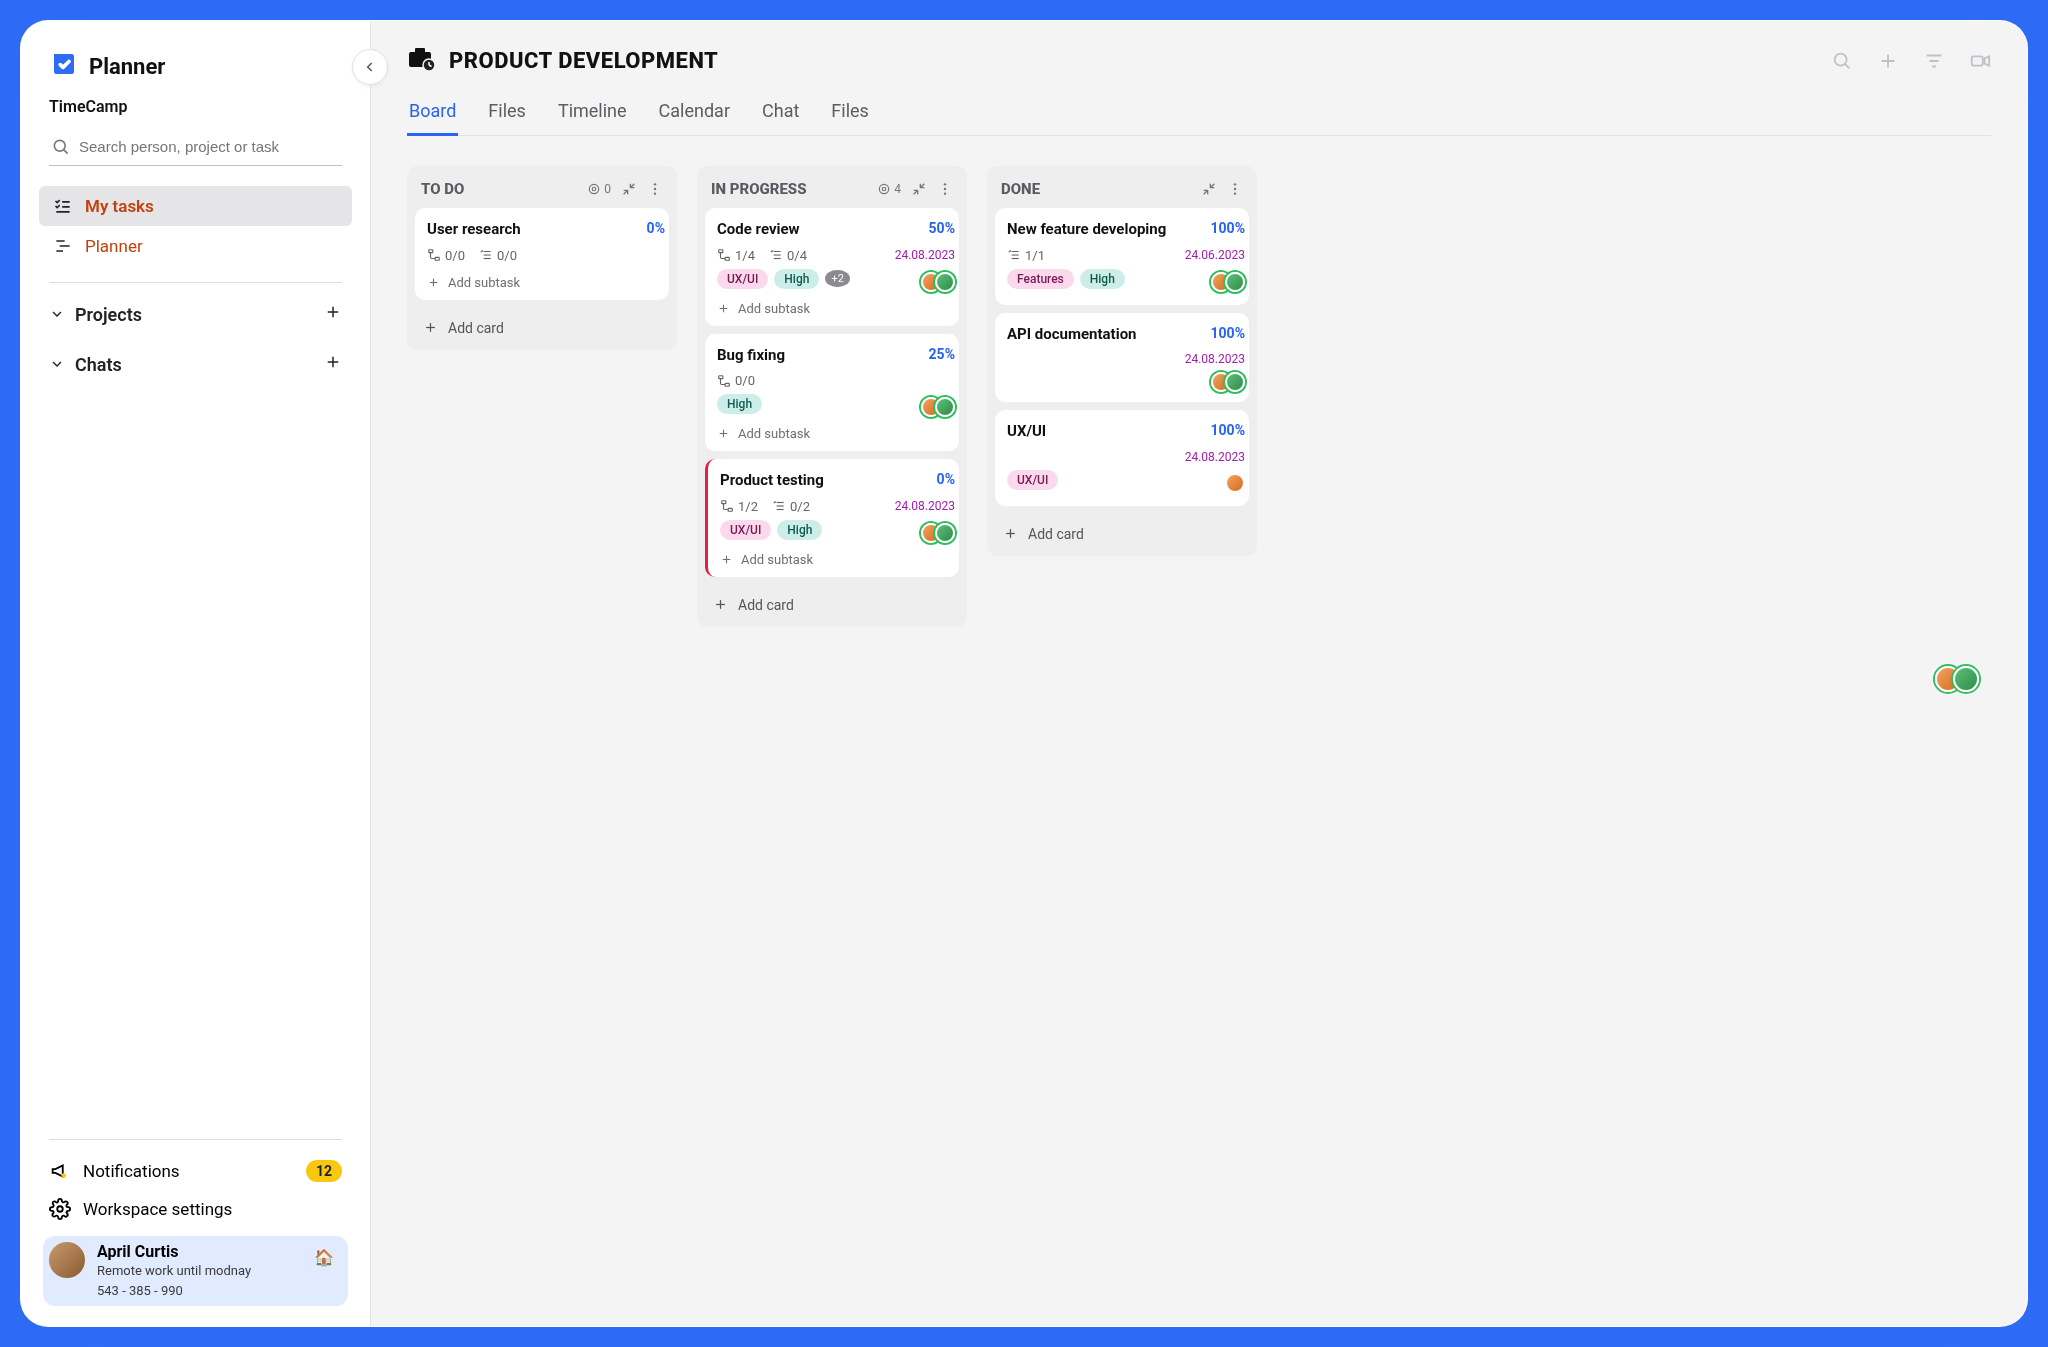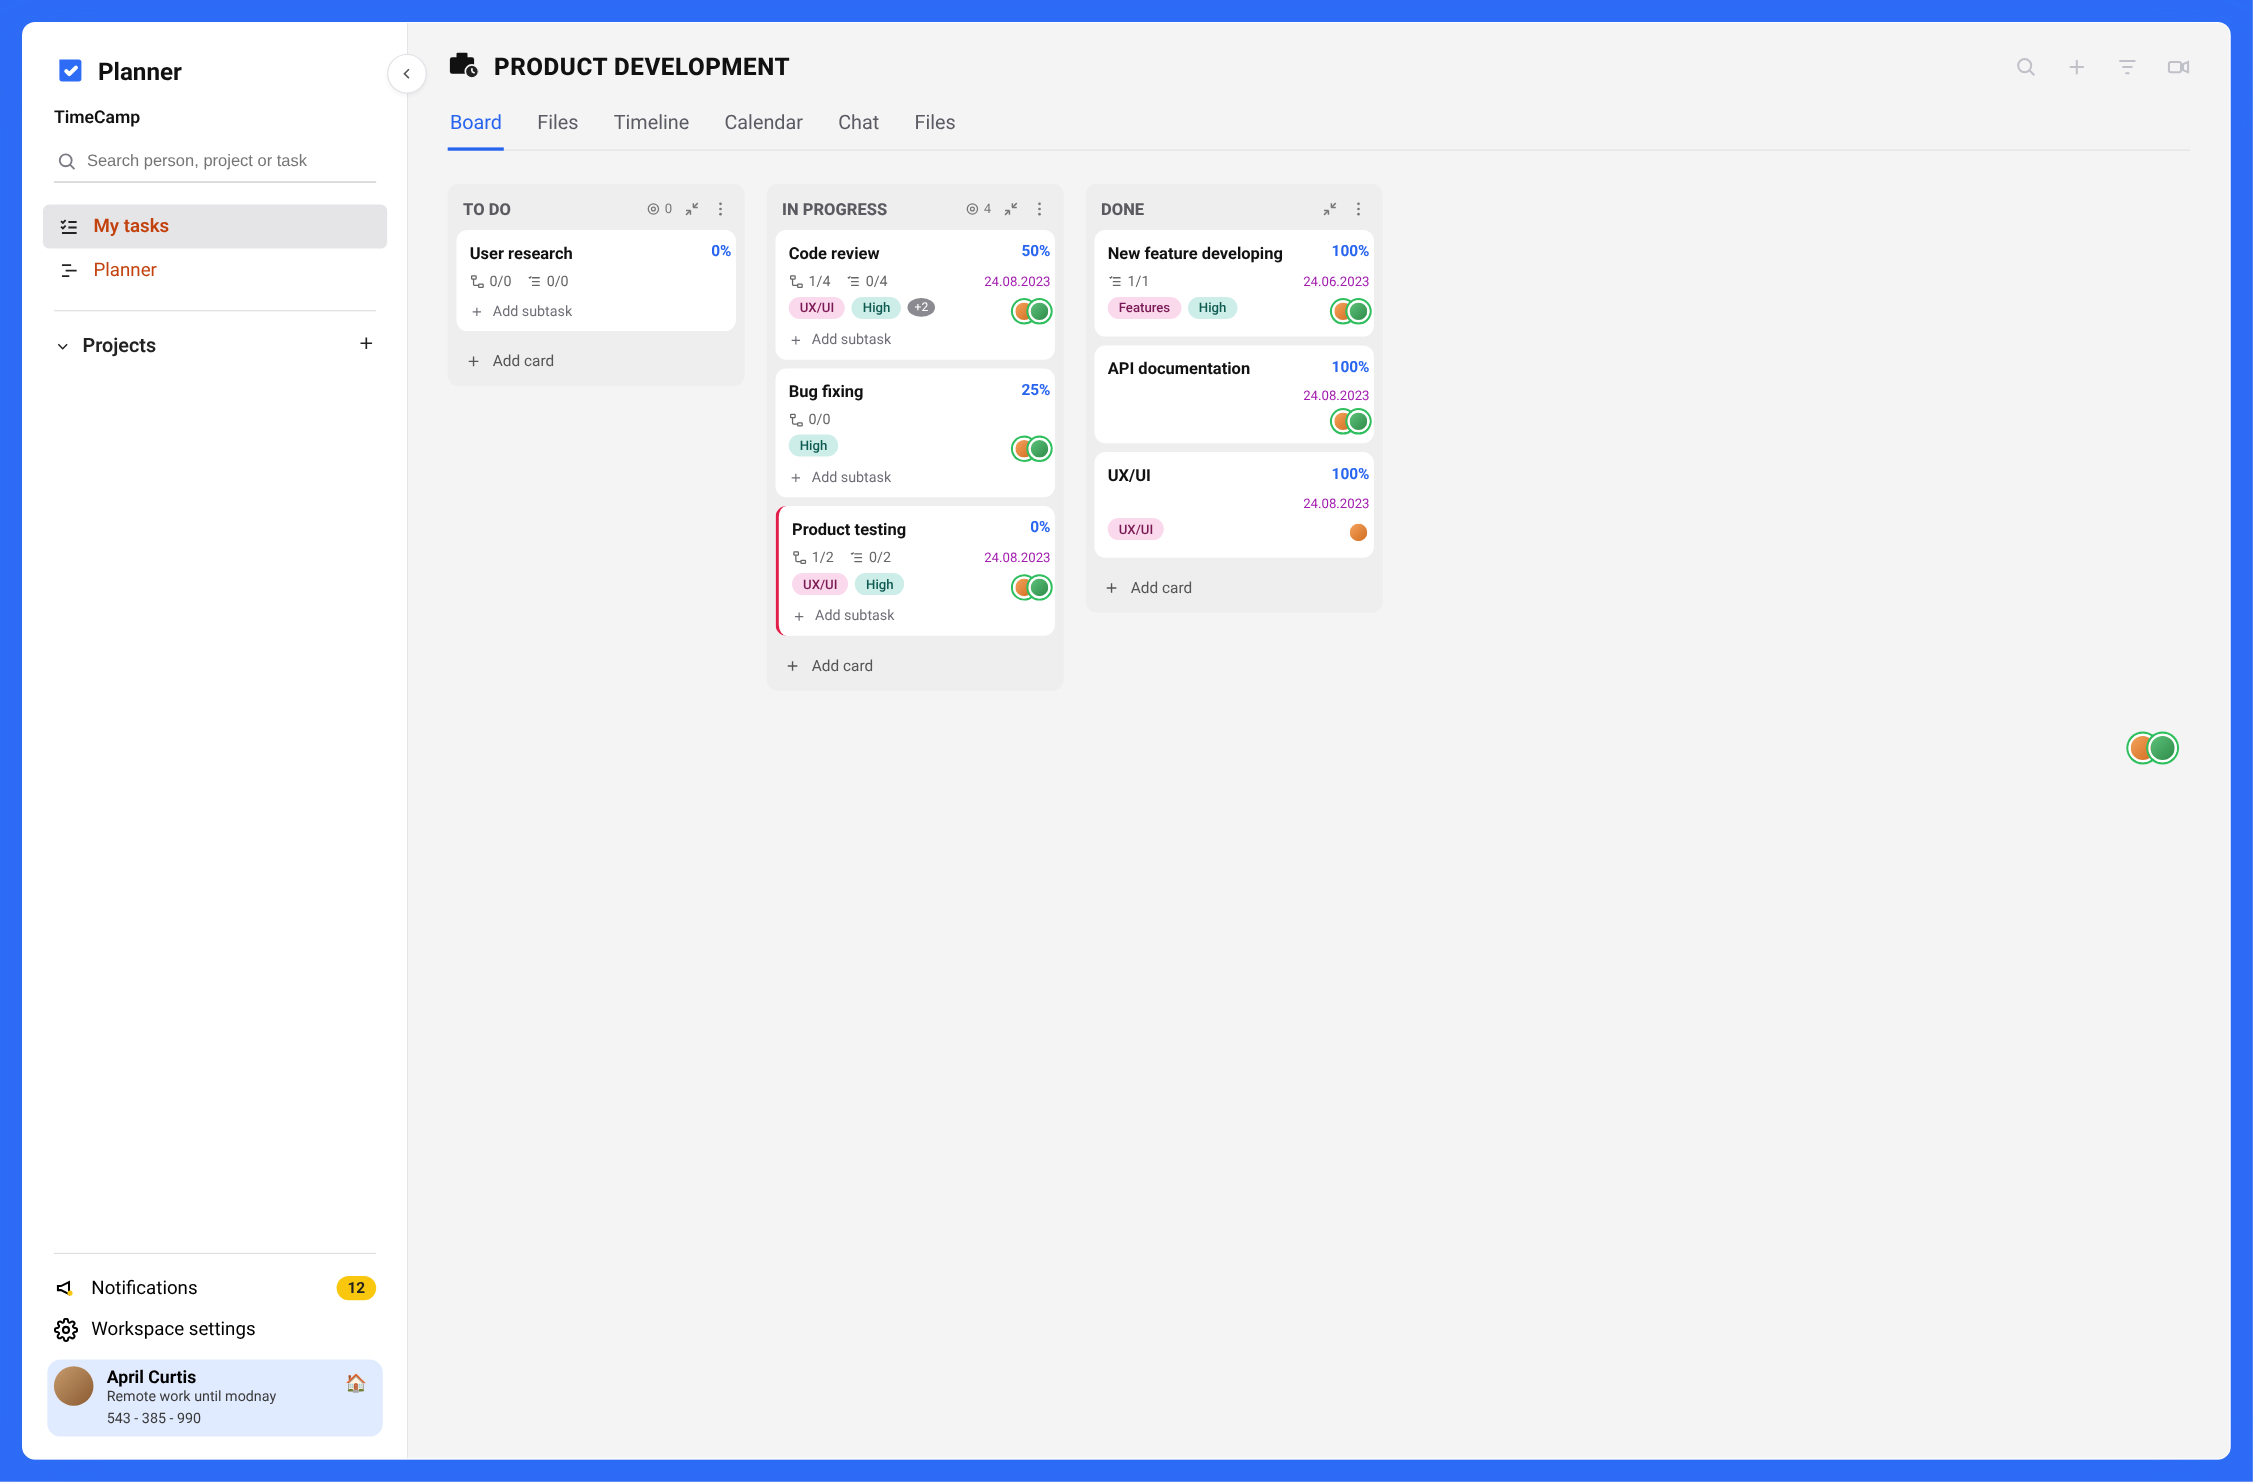--- a/index.html
+++ b/index.html
@@ -8,21 +8,21 @@
     background: #2e6cf6;
     padding: 20px;
     display: flex;
     align-items: stretch;
     justify-content: center;
   }
   .app-window {
     width: 100%;
     height: 100%;
     background: #fff;
-    border-radius: 12px;
+    border-radius: 28px;
     overflow: hidden;
     display: flex;
     box-shadow: 0 30px 60px rgba(46,108,246,0.4);
     border: 1px solid rgba(255,255,255,0.6);
   }
 
   
   .sidebar {
     width: 350px;
     flex-shrink: 0;
@@ -326,20 +326,34 @@
         <span>Projects</span>
       </div>
       <span class="plus-icon">
         <svg viewBox="0 0 24 24" fill="none" stroke="currentColor" stroke-width="2">
             <line x1="12" y1="5" x2="12" y2="19"></line>
             <line x1="5" y1="12" x2="19" y2="12"></line>
           </svg>
       </span>
     </div>
 
+    <div class="section-header">
+      <div class="left">
+        <svg viewBox="0 0 24 24" fill="none" stroke="currentColor" stroke-width="2">
+            <polyline points="6 9 12 15 18 9"></polyline>
+          </svg>
+        <span>Chats</span>
+      </div>
+      <span class="plus-icon">
+        <svg viewBox="0 0 24 24" fill="none" stroke="currentColor" stroke-width="2">
+            <line x1="12" y1="5" x2="12" y2="19"></line>
+            <line x1="5" y1="12" x2="19" y2="12"></line>
+          </svg>
+      </span>
+    </div>
 
     <div class="sidebar-spacer"></div>
     <div class="sidebar-bottom-divider"></div>
 
     <div class="notif-row">
       <div class="left">
         <svg viewBox="0 0 24 24" fill="none" stroke="currentColor" stroke-width="2">
           <path d="M4 10v4h3l8 4V6l-8 4H4z"></path>
             <circle cx="16" cy="17" r="2.5" fill="#f9c80e" stroke="none"></circle>
         </svg>

